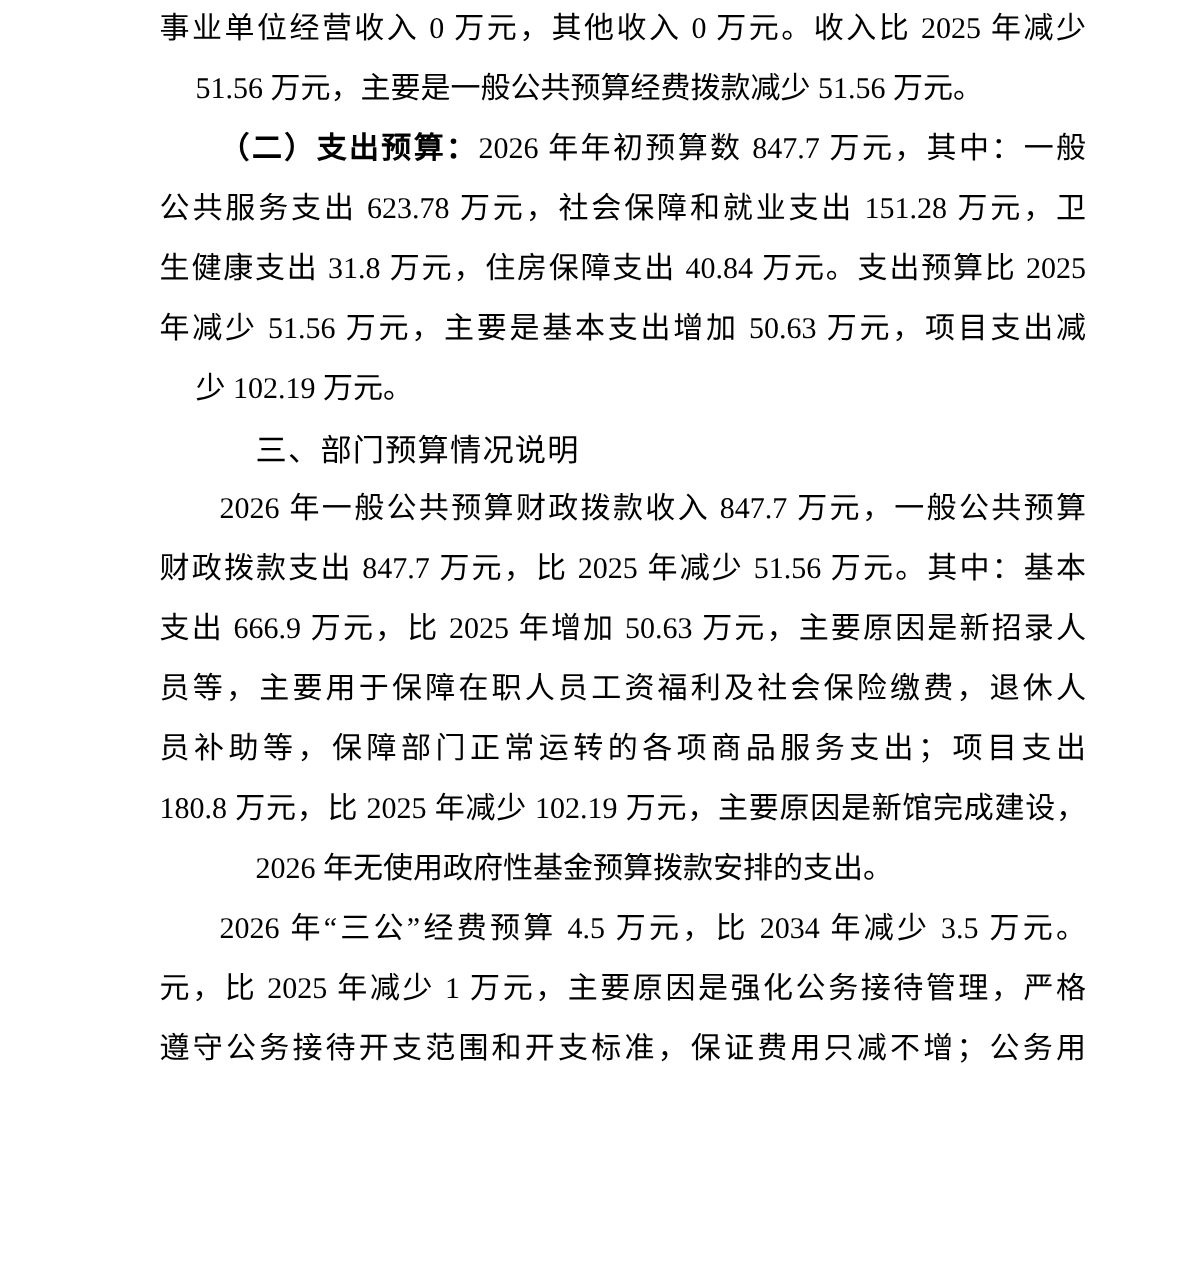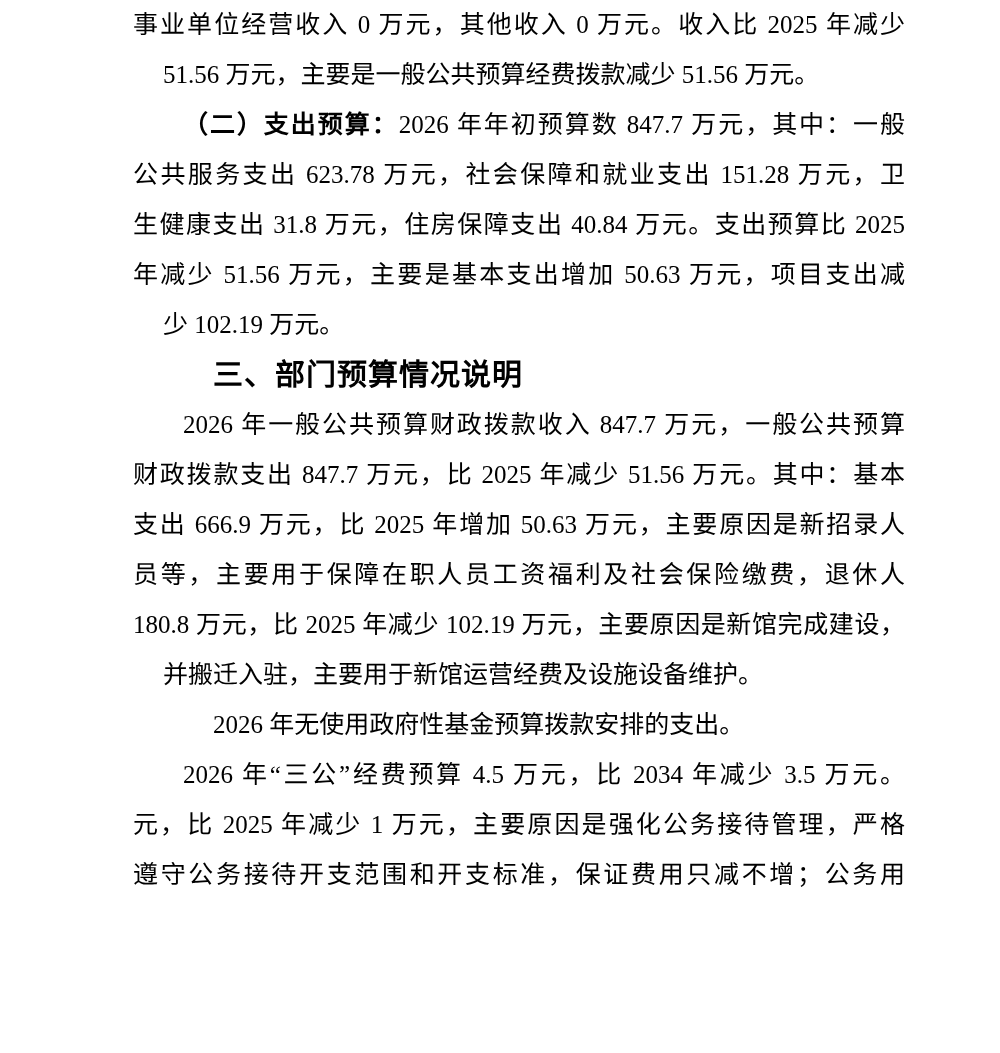--- a/index.html
+++ b/index.html
@@ -40,22 +40,22 @@
   .line.flush {
     text-align: left;
     text-align-last: left;
     margin-left: 30px;
   }
   .line.indent {
     text-indent: 50px;
   }
   .line.heading {
     font-family: "Liberation Sans", "DejaVu Sans", sans-serif;
-    font-weight: bold;
-    font-size: 30px;
+    font-weight: normal;
+    font-size: 26px;
     letter-spacing: 1px;
     text-align: center;
   }
   .lead {
     font-weight: bold;
     font-family: Liberation Mono, monospace;
   }
 </style>
 </head>
 <body>
@@ -67,20 +67,20 @@
       <div class="line indent justify"><span class="lead">（二）支出预算：</span><span>2026 年年初预算数 847.7 万元，其中：一般</span></div>
       <div class="line justify">公共服务支出 623.78 万元，社会保障和就业支出 151.28 万元，卫</div>
       <div class="line justify">生健康支出 31.8 万元，住房保障支出 40.84 万元。支出预算比 2025</div>
       <div class="line justify">年减少 51.56 万元，主要是基本支出增加 50.63 万元，项目支出减</div>
       <div class="line flush">少 102.19 万元。</div>
       <div class="line heading indent flush">三、部门预算情况说明</div>
       <div class="line indent justify">2026 年一般公共预算财政拨款收入 847.7 万元，一般公共预算</div>
       <div class="line justify">财政拨款支出 847.7 万元，比 2025 年减少 51.56 万元。其中：基本</div>
       <div class="line justify">支出 666.9 万元，比 2025 年增加 50.63 万元，主要原因是新招录人</div>
       <div class="line justify">员等，主要用于保障在职人员工资福利及社会保险缴费，退休人</div>
+      <div class="line justify">员补助等，保障部门正常运转的各项商品服务支出；项目支出</div>
       <div class="line justify">180.8 万元，比 2025 年减少 102.19 万元，主要原因是新馆完成建设，</div>
-      <div class="line flush">并搬迁入驻，主要用于新馆运营经费及设施设备维护。</div>
       <div class="line indent flush">2026 年无使用政府性基金预算拨款安排的支出。</div>
       <div class="line indent justify">2026 年“三公”经费预算 4.5 万元，比 2034 年减少 3.5 万元。</div>
       <div class="line justify">元，比 2025 年减少 1 万元，主要原因是强化公务接待管理，严格</div>
       <div class="line justify">遵守公务接待开支范围和开支标准，保证费用只减不增；公务用</div>
     </div>
 </div>
 
 </body></html>

